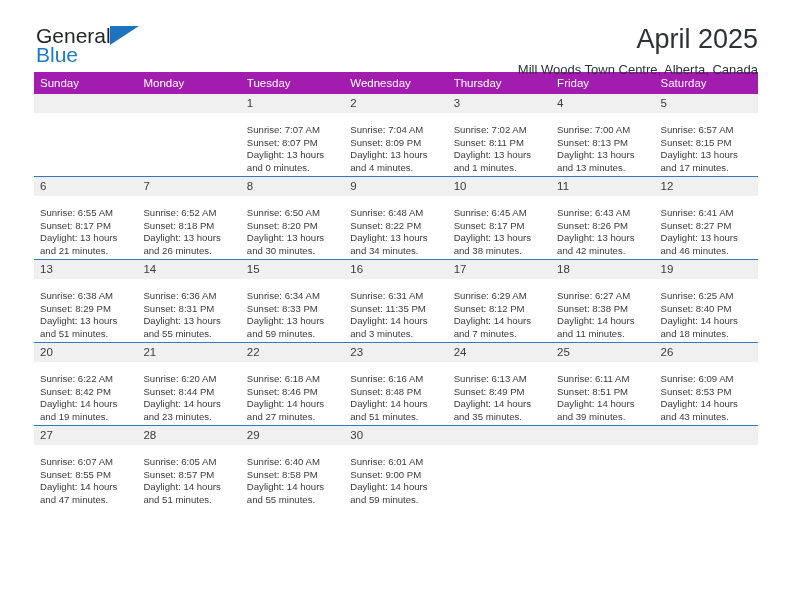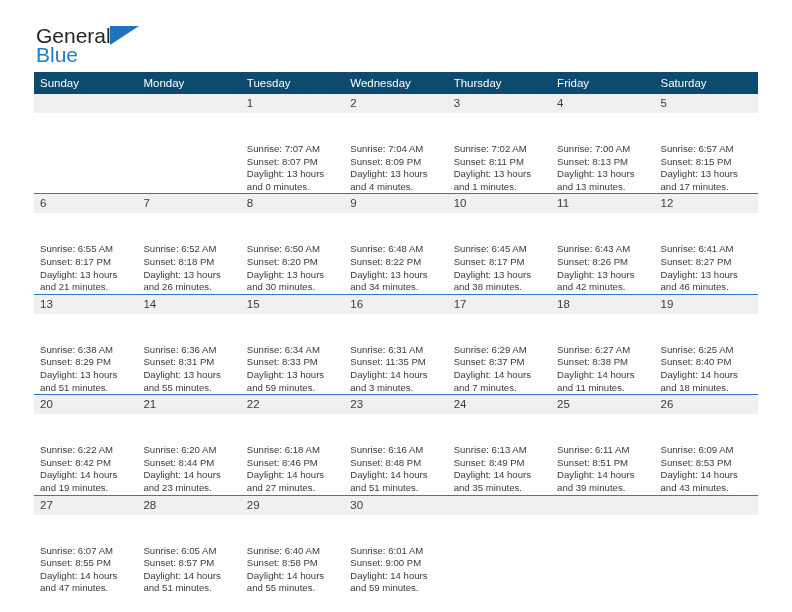--- a/index.html
+++ b/index.html
@@ -80,21 +80,21 @@
   }
 
   
   .calendar {
     width: 724px;
     border-collapse: collapse;
     table-layout: fixed;
   }
 
   .calendar thead th {
-    background: #0c4a6e;
+    background: #a21caf;
     color: #ffffff;
     font-size: 11.5px;
     font-weight: normal;
     text-align: left;
     padding: 5px 0 5px 6px;
     height: 12px;
     vertical-align: middle;
   }
 
   .week-row > td {
@@ -113,43 +113,44 @@
     color: #3b3b3b;
     padding: 3px 0 3px 6px;
     height: 13px;
     line-height: 13px;
   }
   .daynum.empty {
     color: transparent;
   }
 
   .cellbody {
-    padding: 2px 6px 0 6px;
+    padding: 11px 6px 0 6px;
     font-size: 9.6px;
     line-height: 12.6px;
     color: #3b3b3b;
-    margin-top: 28px;
   }
   .cellbody div {
     white-space: nowrap;
   }
 </style>
 </head>
 <body>
 
 <div class="page">
 
   <div class="header">
 
     <div class="logo">
       <span class="logo-general">General</span><span class="logo-triangle"></span>
       <span class="logo-blue">Blue</span>
     </div>
 
     <div class="title-block">
+      <div class="cal-title">April 2025</div>
+      <div class="cal-subtitle">Mill Woods Town Centre, Alberta, Canada</div>
     </div>
 
   </div>
 
   <table class="calendar">
     <thead>
       <tr id="weekday-row">
           <th>Sunday</th>
           <th>Monday</th>
           <th>Tuesday</th>
@@ -314,21 +315,21 @@
               <div>Sunrise: 6:31 AM</div>
               <div>Sunset: 11:35 PM</div>
               <div>Daylight: 14 hours</div>
               <div>and 3 minutes.</div>
             </div>
           </td>
           <td>
             <div class="daynum">17</div>
             <div class="cellbody">
               <div>Sunrise: 6:29 AM</div>
-              <div>Sunset: 8:37 PM</div>
+              <div>Sunset: 8:12 PM</div>
               <div>Daylight: 14 hours</div>
               <div>and 7 minutes.</div>
             </div>
           </td>
           <td>
             <div class="daynum">18</div>
             <div class="cellbody">
               <div>Sunrise: 6:27 AM</div>
               <div>Sunset: 8:38 PM</div>
               <div>Daylight: 14 hours</div>

